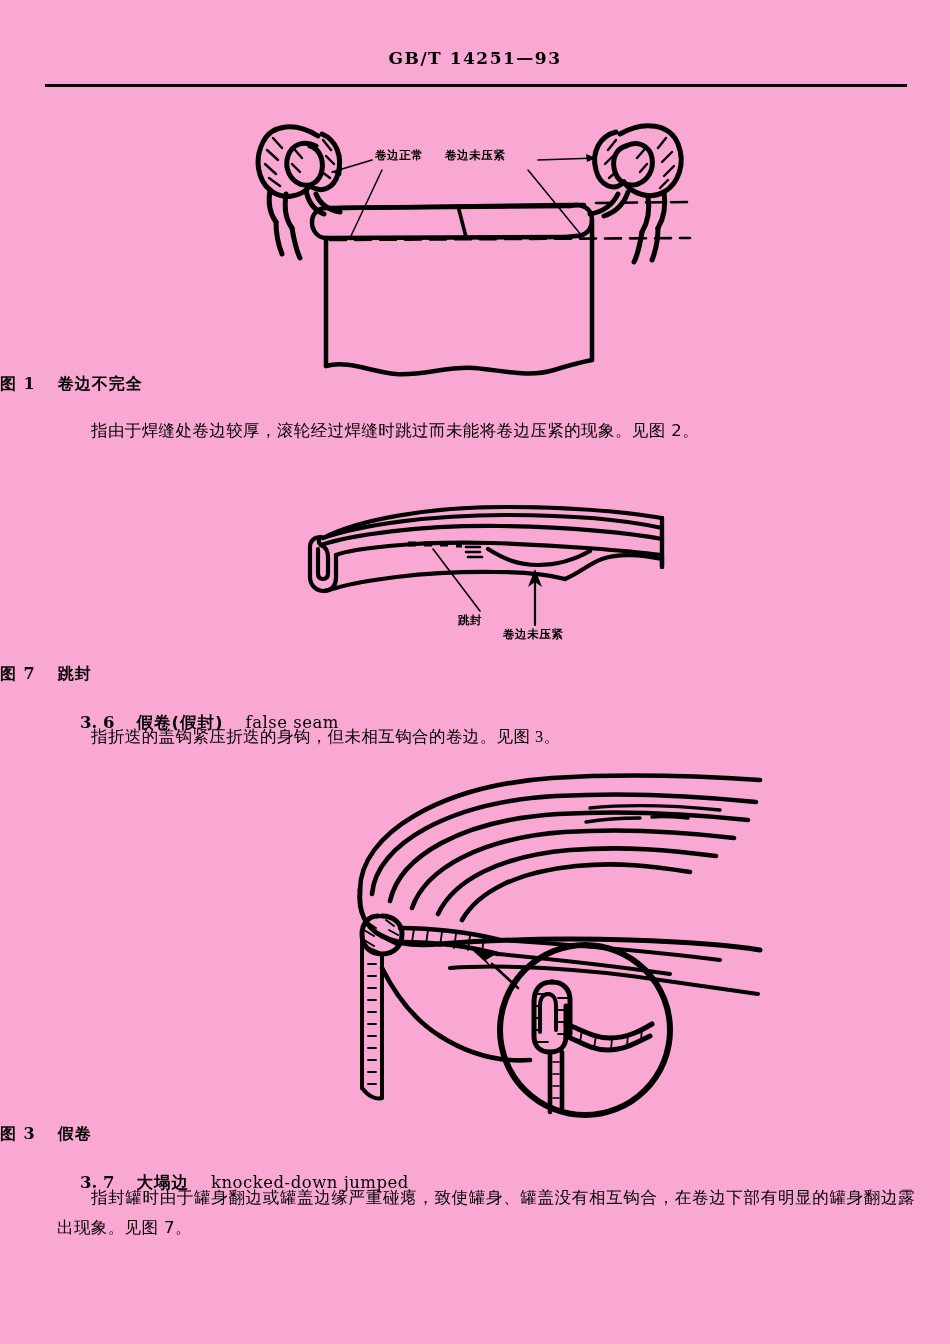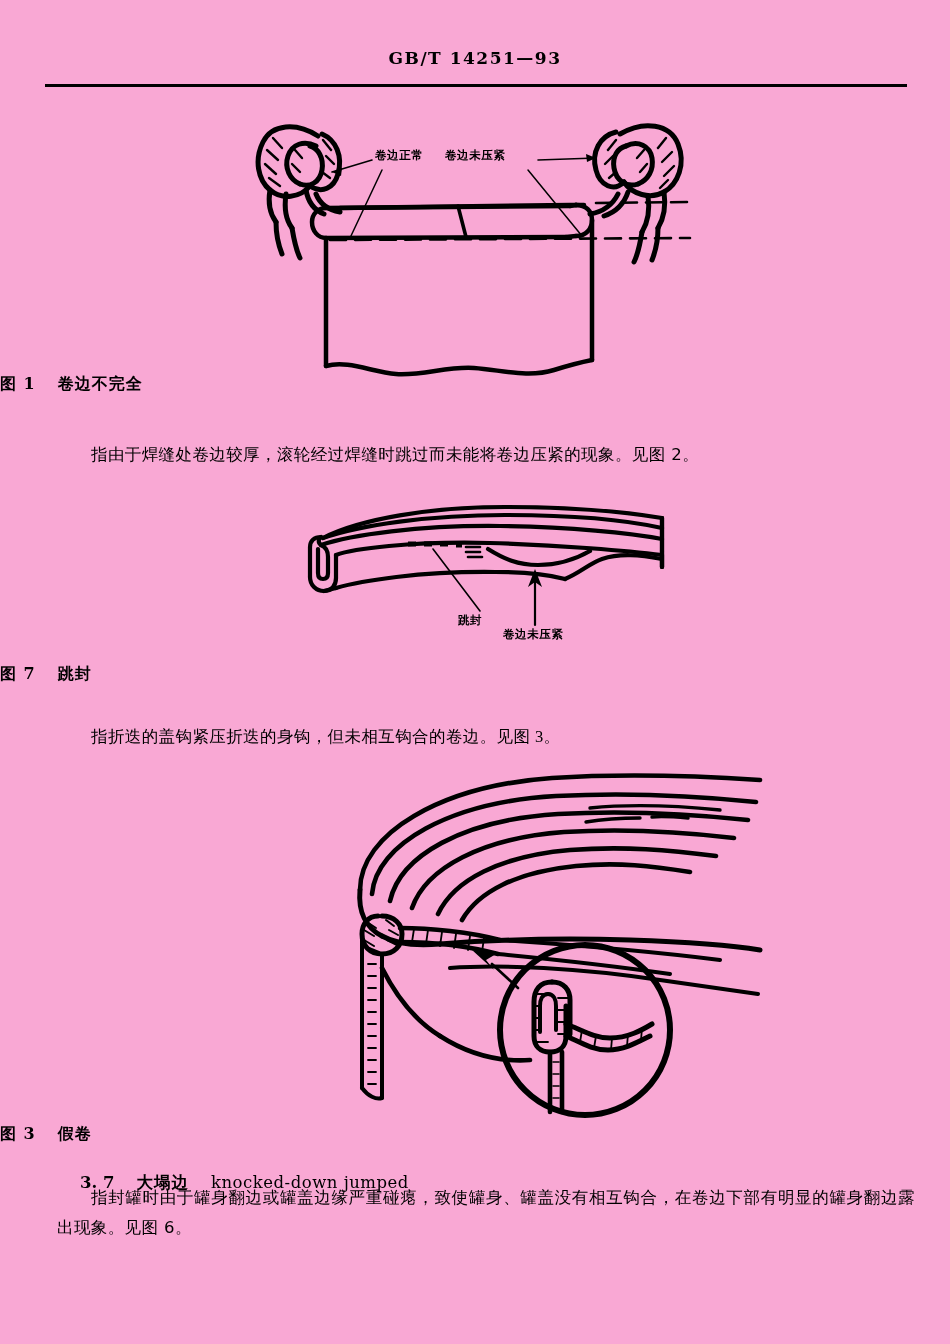--- a/index.html
+++ b/index.html
@@ -208,21 +208,21 @@
 
     <div class="fig-label" style="left:265px; top:50px;">卷边正常</div>
     <div class="fig-label" style="left:335px; top:50px;">卷边未压紧</div>
   </div>
 
   <div class="fig-caption" style="top:374px;">
     <span class="cap-num">图 1</span><span class="cap-gap"></span><span>卷边不完全</span>
   </div>
 
 
-  <div class="body-text" style="left:57px; top:440px; width:855px; text-indent:34px;">指由于焊缝处卷边较厚，滚轮经过焊缝时跳过而未能将卷边压紧的现象。见图 2。</div>
+  <div class="body-text" style="left:57px; top:416px; width:855px; text-indent:34px;">指由于焊缝处卷边较厚，滚轮经过焊缝时跳过而未能将卷边压紧的现象。见图 2。</div>
 
   <div class="figure" style="left:290px; top:505px; width:420px; height:150px;">
     <svg width="420" height="150" viewBox="0 0 420 150">
       <g fill="none" stroke="#000" stroke-linecap="round" stroke-linejoin="round">
 
         <g stroke-width="4.2">
           <path d="M33 33 C70 14 140 2 215 2 C280 2 335 7 372 13"></path>
           <path d="M372 13 L372 23"></path>
           <path d="M33 33 C70 20 140 10 215 10 C280 10 336 15 372 23"></path>
         </g>
@@ -280,20 +280,23 @@
     </svg>
 
     <div class="fig-label" style="left:168px; top:108px;">跳封</div>
     <div class="fig-label" style="left:213px; top:122px;">卷边未压紧</div>
   </div>
 
   <div class="fig-caption" style="top:664px;">
     <span class="cap-num">图 7</span><span class="cap-gap"></span><span>跳封</span>
   </div>
 
+  <div class="clause-title" style="left:57px; top:693px;">
+    <span class="clause-num">3. 6</span><span class="cap-gap"></span><span class="clause-cn">假卷(假封)</span><span class="cap-gap"></span><span class="clause-en">false seam</span>
+  </div>
 
   <div class="body-text" style="left:57px; top:722px; width:855px; text-indent:34px;font-family:Liberation Serif, serif;">指折迭的盖钩紧压折迭的身钩，但未相互钩合的卷边。见图 3。</div>
 
   <div class="figure" style="left:200px; top:768px; width:560px; height:350px;">
     <svg width="560" height="350" viewBox="0 0 560 350">
       <g fill="none" stroke="#000" stroke-linecap="round" stroke-linejoin="round">
 
         <g stroke-width="4.6">
           <path d="M160 122 C160 66 240 18 352 10 C430 5 500 8 560 12"></path>
           <path d="M172 126 C176 76 250 34 356 28 C432 24 498 28 556 34"></path>
@@ -421,15 +424,15 @@
   </div>
 
   <div class="fig-caption" style="top:1124px;">
     <span class="cap-num">图 3</span><span class="cap-gap"></span><span>假卷</span>
   </div>
 
   <div class="clause-title" style="left:57px; top:1153px;">
     <span class="clause-num">3. 7</span><span class="cap-gap"></span><span class="clause-cn">大塌边</span><span class="cap-gap"></span><span class="clause-en">knocked-down jumped</span>
   </div>
 
-  <div class="body-text" style="left:57px; top:1183px; width:858px; text-indent:34px;">指封罐时由于罐身翻边或罐盖边缘严重碰瘪，致使罐身、罐盖没有相互钩合，在卷边下部有明显的罐身翻边露出现象。见图 6。</div>
+  <div class="body-text" style="left:57px; top:1183px; width:858px; text-indent:34px;">指封罐时由于罐身翻边或罐盖边缘严重碰瘪，致使罐身、罐盖没有相互钩合，在卷边下部有明显的罐身翻边露出现象。见图 7。</div>
 
 </div>
 
 </body></html>

